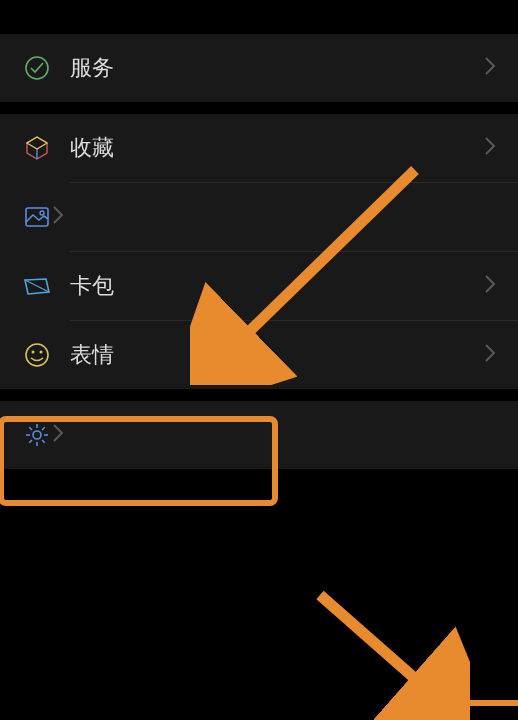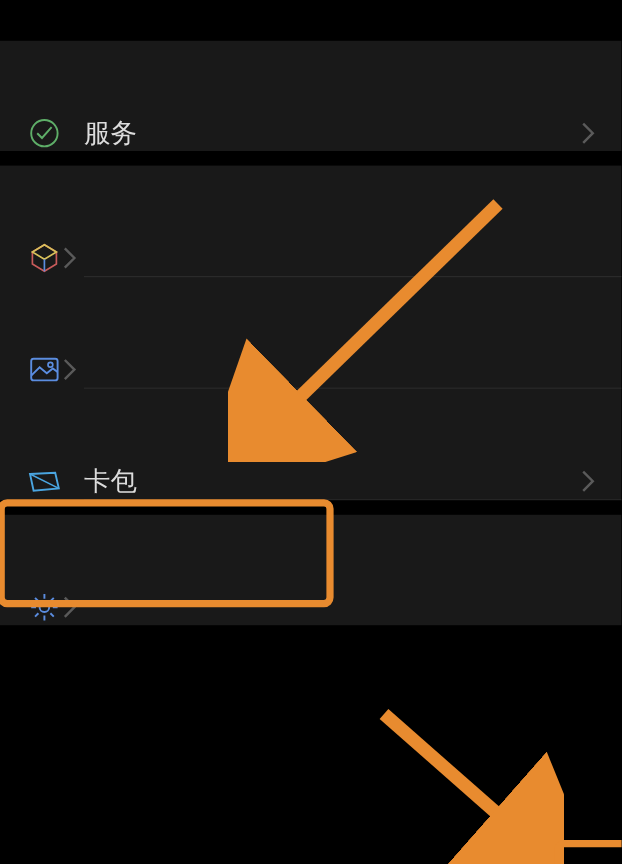--- a/index.html
+++ b/index.html
@@ -14,22 +14,22 @@
     }
     .section {
       background: #191919;
     }
     .gap {
       height: 12px;
       background: #000;
     }
     .menu-item {
       display: flex;
-      align-items: flex-end;
-      height: 92px;
+      align-items: center;
+      height: 68px;
       padding: 0 22px;
       position: relative;
       border-radius: 17px;
     }
     .menu-item .icon-wrap {
       width: 30px;
       height: 30px;
       display: flex;
       align-items: center;
       justify-content: center;
@@ -88,20 +88,21 @@
 
 <div class="section">
   <div class="menu-item">
     <span class="icon-wrap">
       <svg width="28" height="28" viewBox="0 0 28 28">
         <path d="M14 3 L24 9 L24 19 L14 25 L4 19 L4 9 Z" fill="none" stroke="#c85a5a" stroke-width="1.4"></path>
         <path d="M14 3 L24 9 L14 15 L4 9 Z" fill="none" stroke="#d8c05a" stroke-width="1.4"></path>
         <path d="M14 15 L14 25" fill="none" stroke="#5b8de0" stroke-width="1.4"></path>
       </svg>
     </span>
+    <span class="label">收藏</span>
     <span class="chevron">
       <svg width="12" height="20" viewBox="0 0 12 20">
           <path d="M2 2 L10 10 L2 18" fill="none" stroke="#5a5a5a" stroke-width="2"></path>
         </svg>
     </span>
   </div>
   <div class="divider"></div>
   <div class="menu-item">
     <span class="icon-wrap">
       <svg width="28" height="28" viewBox="0 0 28 28">
@@ -125,20 +126,36 @@
       </svg>
     </span>
     <span class="label">卡包</span>
     <span class="chevron">
       <svg width="12" height="20" viewBox="0 0 12 20">
           <path d="M2 2 L10 10 L2 18" fill="none" stroke="#5a5a5a" stroke-width="2"></path>
         </svg>
     </span>
   </div>
   <div class="divider"></div>
+  <div class="menu-item">
+    <span class="icon-wrap">
+      <svg width="28" height="28" viewBox="0 0 28 28">
+        <circle cx="14" cy="14" r="11" fill="none" stroke="#d8c05a" stroke-width="1.6"></circle>
+        <circle cx="10" cy="11" r="1.5" fill="#d8c05a"></circle>
+        <circle cx="18" cy="11" r="1.5" fill="#d8c05a"></circle>
+        <path d="M8 17 Q14 22 20 17" fill="none" stroke="#d8c05a" stroke-width="1.6"></path>
+      </svg>
+    </span>
+    <span class="label">表情</span>
+    <span class="chevron">
+      <svg width="12" height="20" viewBox="0 0 12 20">
+          <path d="M2 2 L10 10 L2 18" fill="none" stroke="#5a5a5a" stroke-width="2"></path>
+        </svg>
+    </span>
+  </div>
 </div>
 
 <div class="gap"></div>
 
 <div class="section">
   <div class="menu-item">
     <span class="icon-wrap">
       <svg width="28" height="28" viewBox="0 0 28 28">
         <circle cx="14" cy="14" r="4" fill="none" stroke="#5b8de0" stroke-width="1.6"></circle>
         <g stroke="#5b8de0" stroke-width="1.6">

